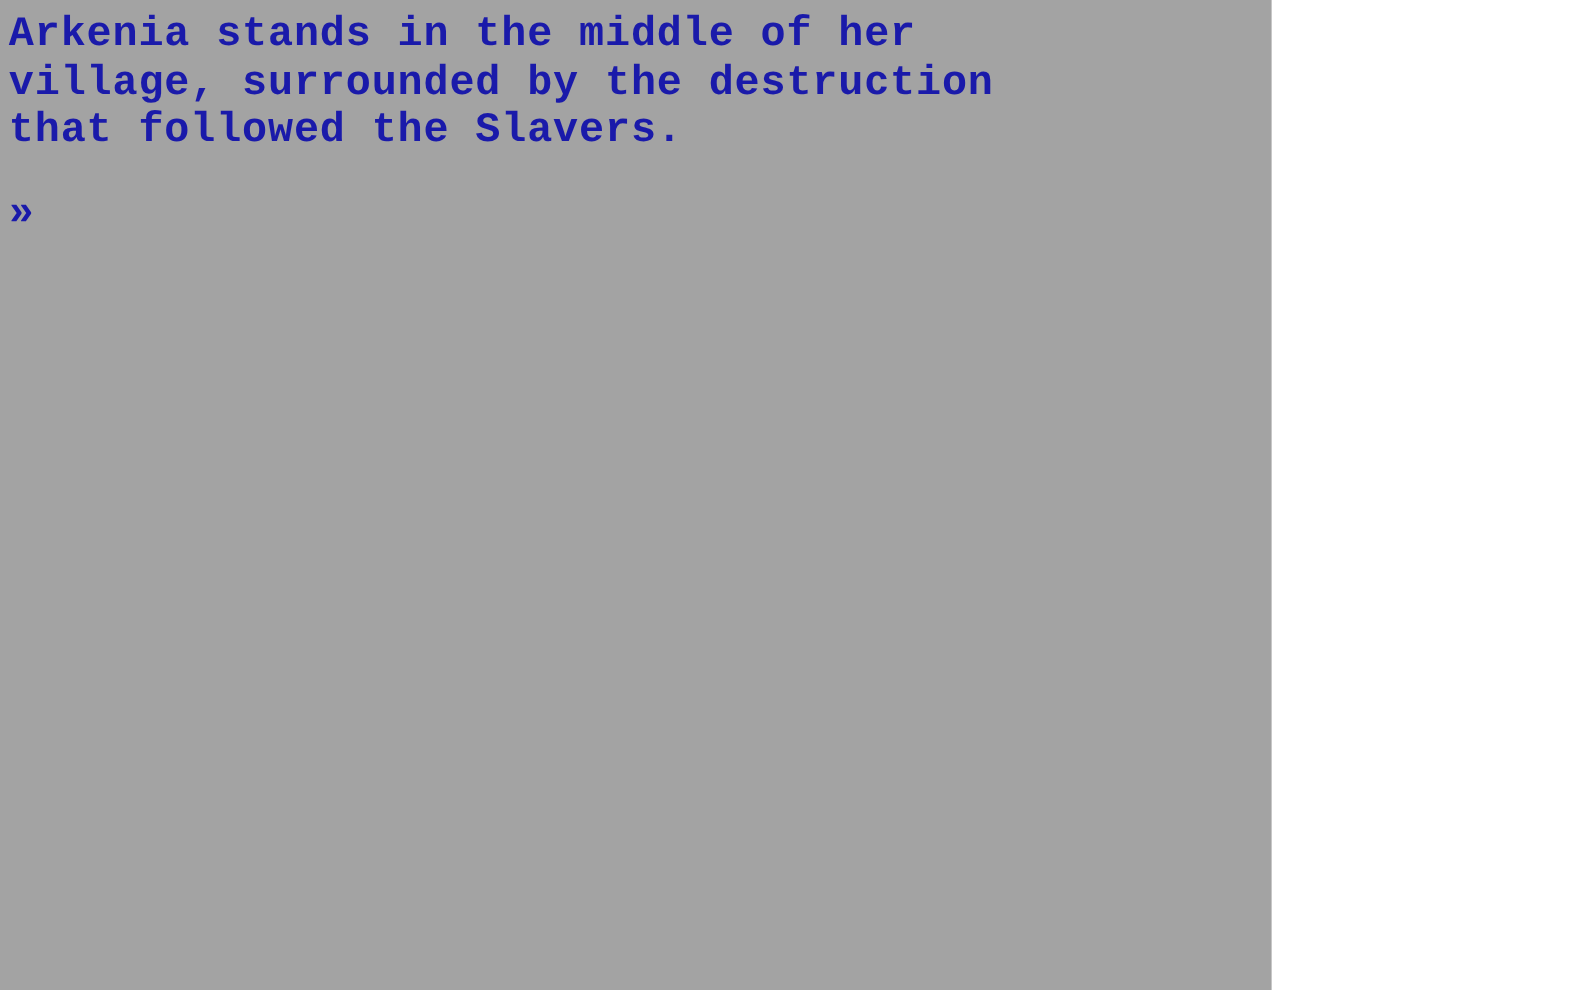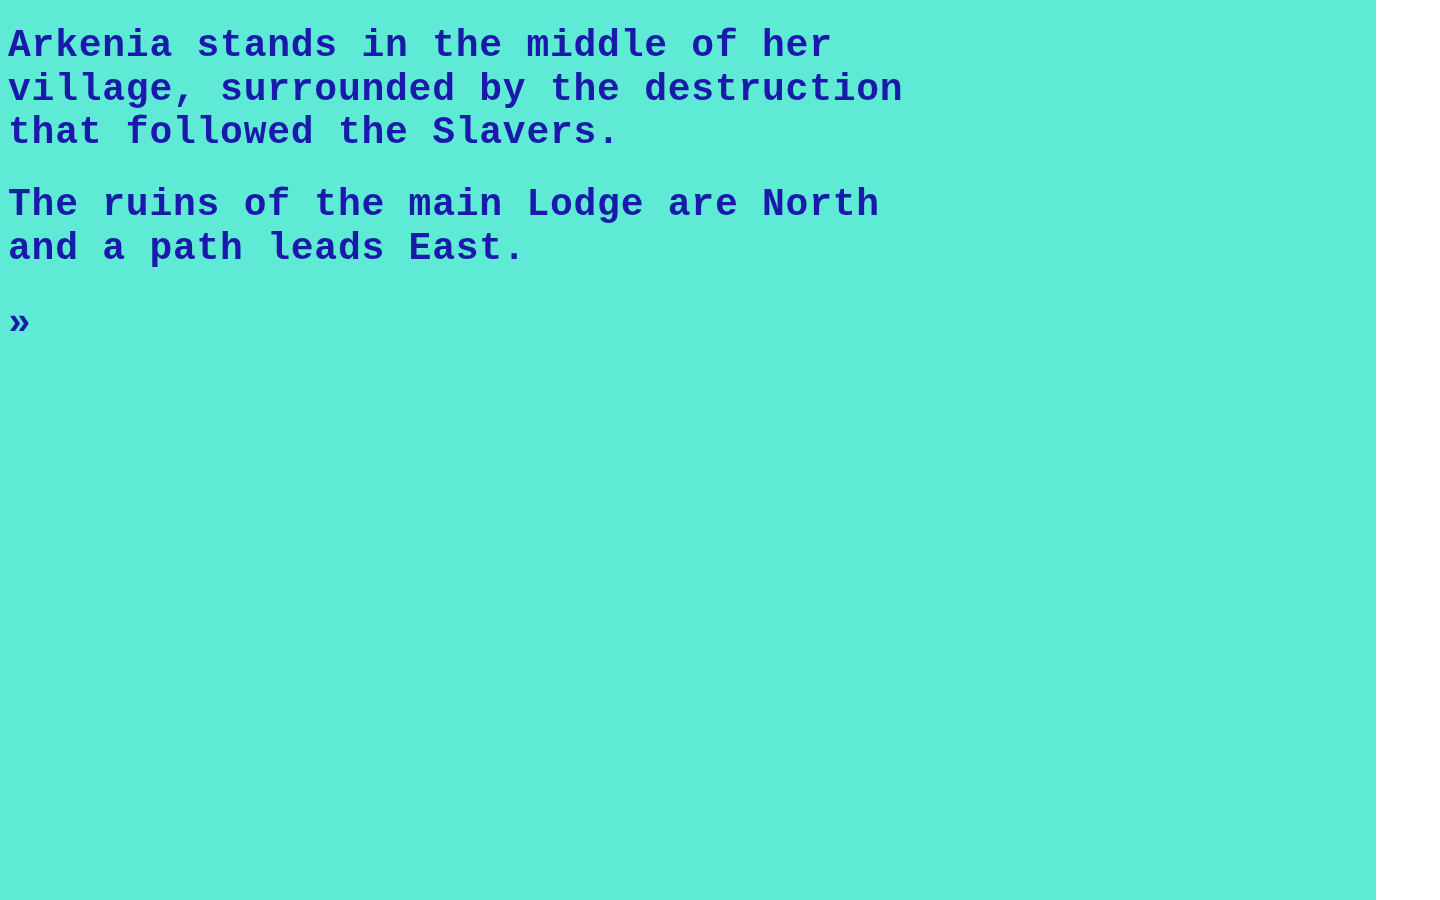--- a/index.html
+++ b/index.html
@@ -10,24 +10,24 @@
 
     body {
       background-color: #ffffff;
       width: 1440px;
       height: 900px;
       overflow: hidden;
       font-family: 'Courier New', Courier, monospace;
     }
 
     .game-screen {
-      width: 1376px;
+      width: 1156px;
       height: 900px;
-      background-color: #5eead4;
-      padding: 24px 8px;
+      background-color: #a3a3a3;
+      padding: 10px 8px;
       position: relative;
     }
 
     .text-block {
       color: #1a1aaa;
       font-size: 38px;
       font-weight: bold;
       line-height: 1.15;
       letter-spacing: 0.02em;
       white-space: pre-wrap;
@@ -48,18 +48,16 @@
     }
   </style>
 </head>
 <body>
 
 <div class="game-screen">
   <div class="paragraph text-block">Arkenia stands in the middle of her
 village, surrounded by the destruction
 that followed the Slavers.</div>
 
-  <div class="paragraph text-block">The ruins of the main Lodge are North
-and a path leads East.</div>
 
 
   <div class="prompt-cursor">»</div>
 </div>
 
 </body></html>

